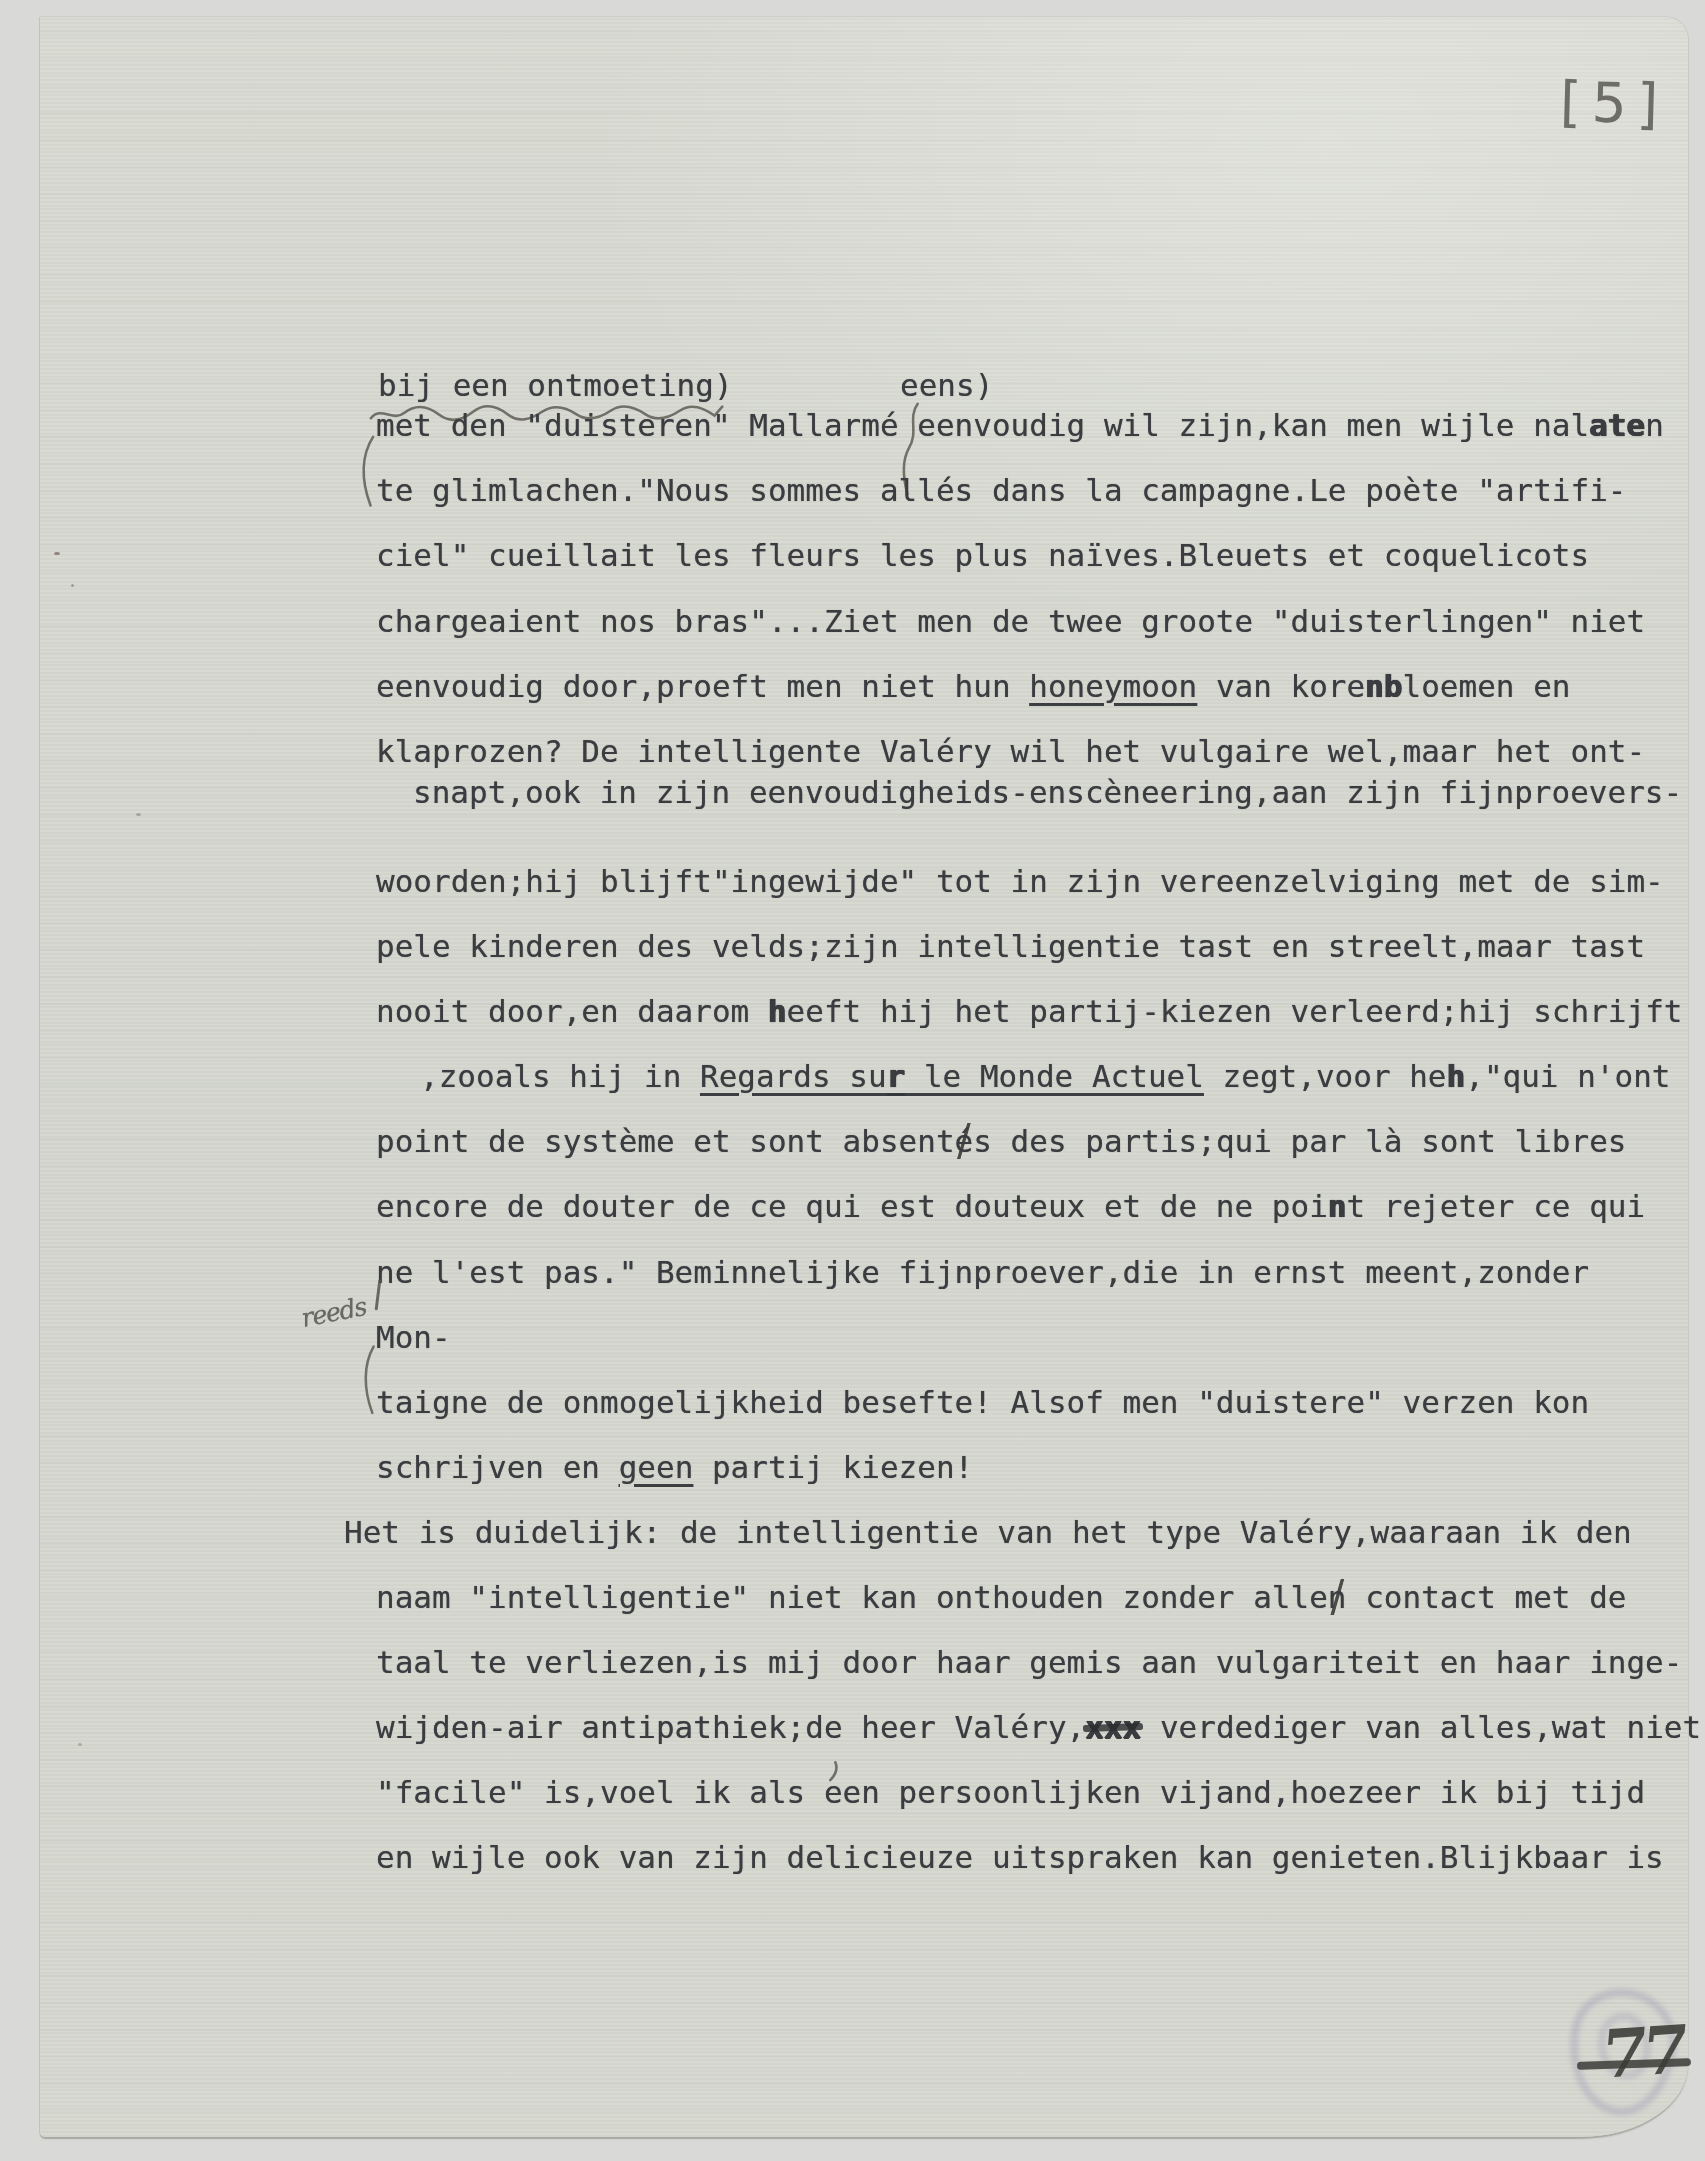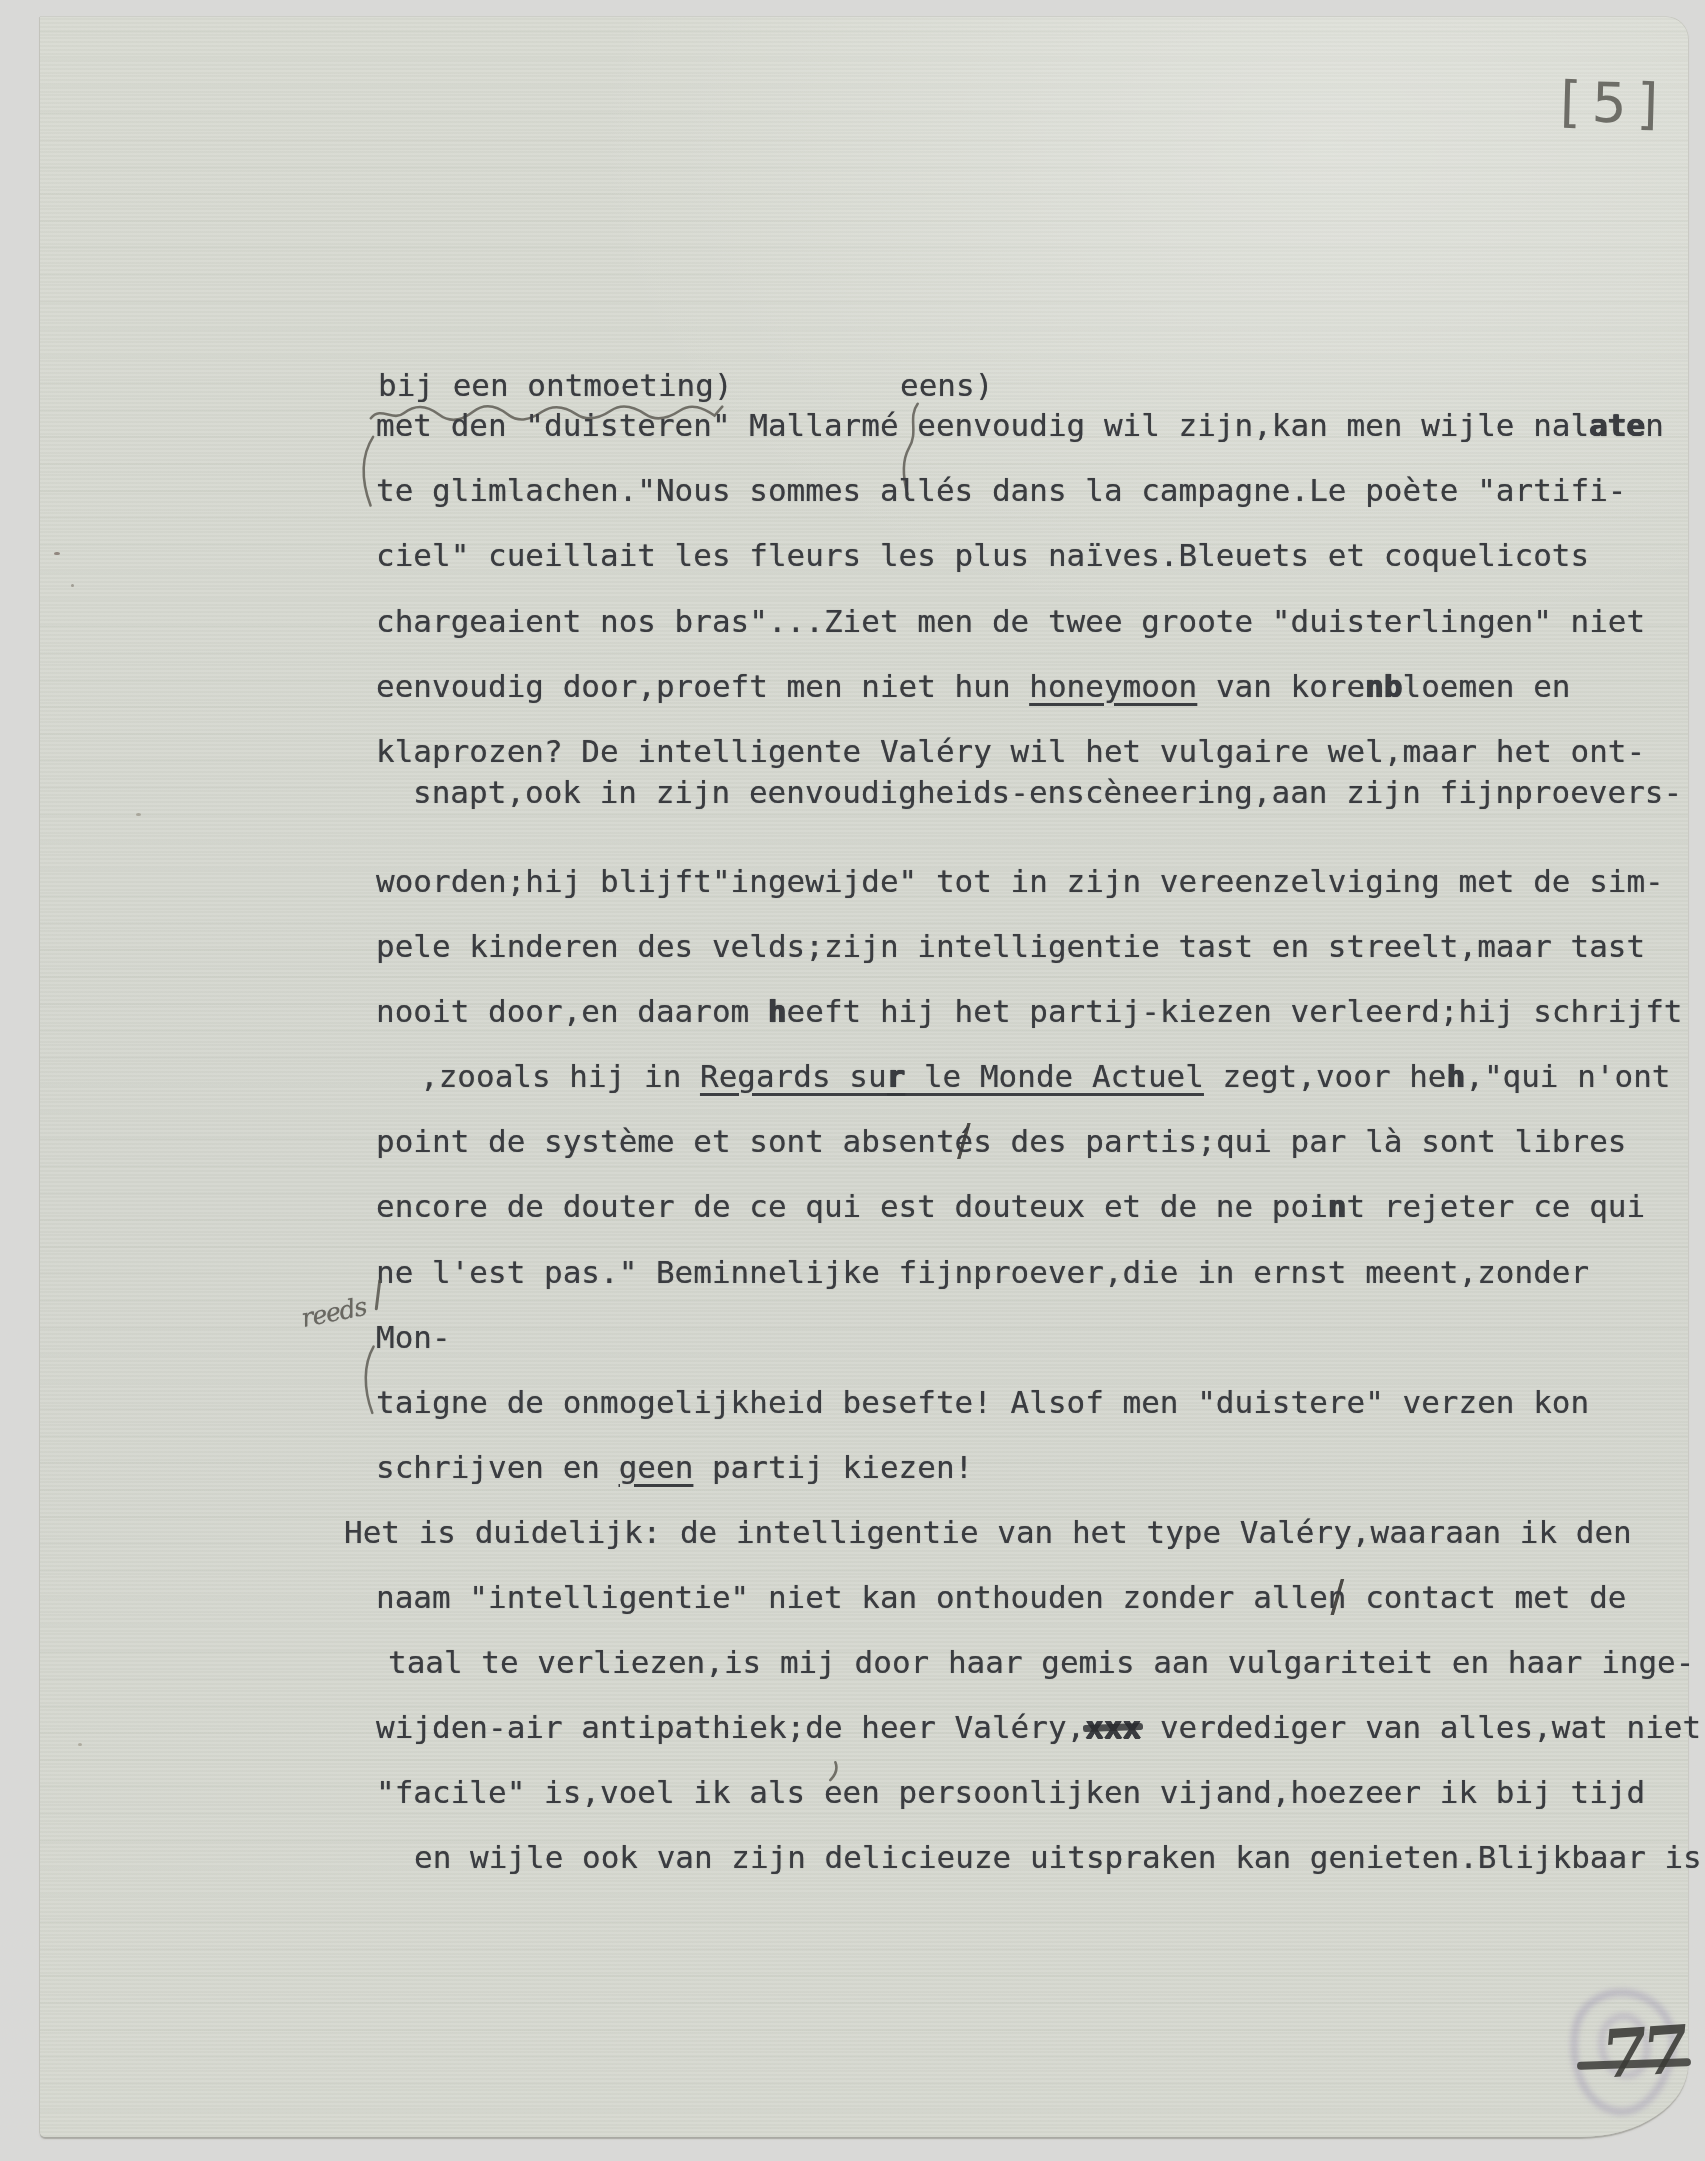--- a/index.html
+++ b/index.html
@@ -116,26 +116,26 @@
       <div class="tl" style="top: 1105px; left: 336px;"><span class="seg ">point de système et sont absent</span><span class="seg s">é</span><span class="seg ">s des partis;qui par là sont libres</span></div>
       <div class="tl" style="top: 1170px; left: 336px;"><span class="seg ">encore de douter de ce qui est douteux et de ne poi</span><span class="seg b">n</span><span class="seg ">t rejeter ce qui</span></div>
       <div class="tl" style="top: 1236px; left: 336px;"><span class="seg ">ne l'est pas." Beminnelijke fijnproever,die in ernst meent,zonder</span></div>
       <div class="tl" style="top: 1301px; left: 336px;"><span class="hm"><svg width="25.5" height="83" style="left:-19px;top:-3.8px" viewBox="0 0 40 130">
             <path class="pencil-stroke" d="M26,4 C10,32 10,70 24,108"></path>
           </svg><span class="hand-note">reeds</span></span><span class="seg ">Mon-</span></div>
       <div class="tl" style="top: 1366px; left: 336px;"><span class="seg ">taigne de onmogelijkheid besefte! Alsof men "duistere" verzen kon</span></div>
       <div class="tl" style="top: 1431px; left: 336px;"><span class="seg ">schrijven en </span><span class="seg u">geen</span><span class="seg "> partij kiezen!</span></div>
       <div class="tl" style="top: 1496px; left: 304px; text-align: right;"><span class="seg ">Het is duidelijk: de intelligentie van het type Valéry,waaraan ik den</span></div>
       <div class="tl" style="top: 1561px; left: 336px;"><span class="seg ">naam "intelligentie" niet kan onthouden zonder alle</span><span class="seg s">n</span><span class="seg "> contact met de</span></div>
-      <div class="tl" style="top: 1626px; left: 336px; margin-left: 12px;"><span class="seg ">taal te verliezen,is mij door haar gemis aan vulgariteit en haar inge-</span></div>
+      <div class="tl" style="top: 1626px; left: 336px;"><span class="seg ">taal te verliezen,is mij door haar gemis aan vulgariteit en haar inge-</span></div>
       <div class="tl" style="top: 1691px; left: 336px;"><span class="seg ">wijden-air antipathiek;de</span><span class="hm"><svg width="15.3" height="25.5" style="left:-14px;top:23px" viewBox="0 0 24 40">
             <path class="pencil-stroke" d="M10,2 C14,12 10,22 2,30"></path>
           </svg></span><span class="seg "> heer Valéry,</span><span class="seg x">xxx</span><span class="seg "> verdediger van alles,wat niet</span></div>
       <div class="tl" style="top: 1756px; left: 336px;"><span class="seg ">"facile" is,voel ik als een persoonlijken vijand,hoezeer ik bij tijd</span></div>
-      <div class="tl" style="top: 1821px; left: 336px; margin-left: 38px;"><span class="seg ">en wijle ook van zijn delicieuze uitspraken kan genieten.Blijkbaar is</span></div>
+      <div class="tl" style="top: 1821px; left: 336px;"><span class="seg ">en wijle ook van zijn delicieuze uitspraken kan genieten.Blijkbaar is</span></div>
     </div>
 
   <div class="stamp">
     <div class="stamp-inner"></div>
   </div>
 
   <div class="mark77">77</div>
   <div class="markbar"></div>
 
   <div class="speck" style="left:14px;top:535px;width:5.7px;height:3.8px;background:rgba(90,70,60,.55);"></div>

